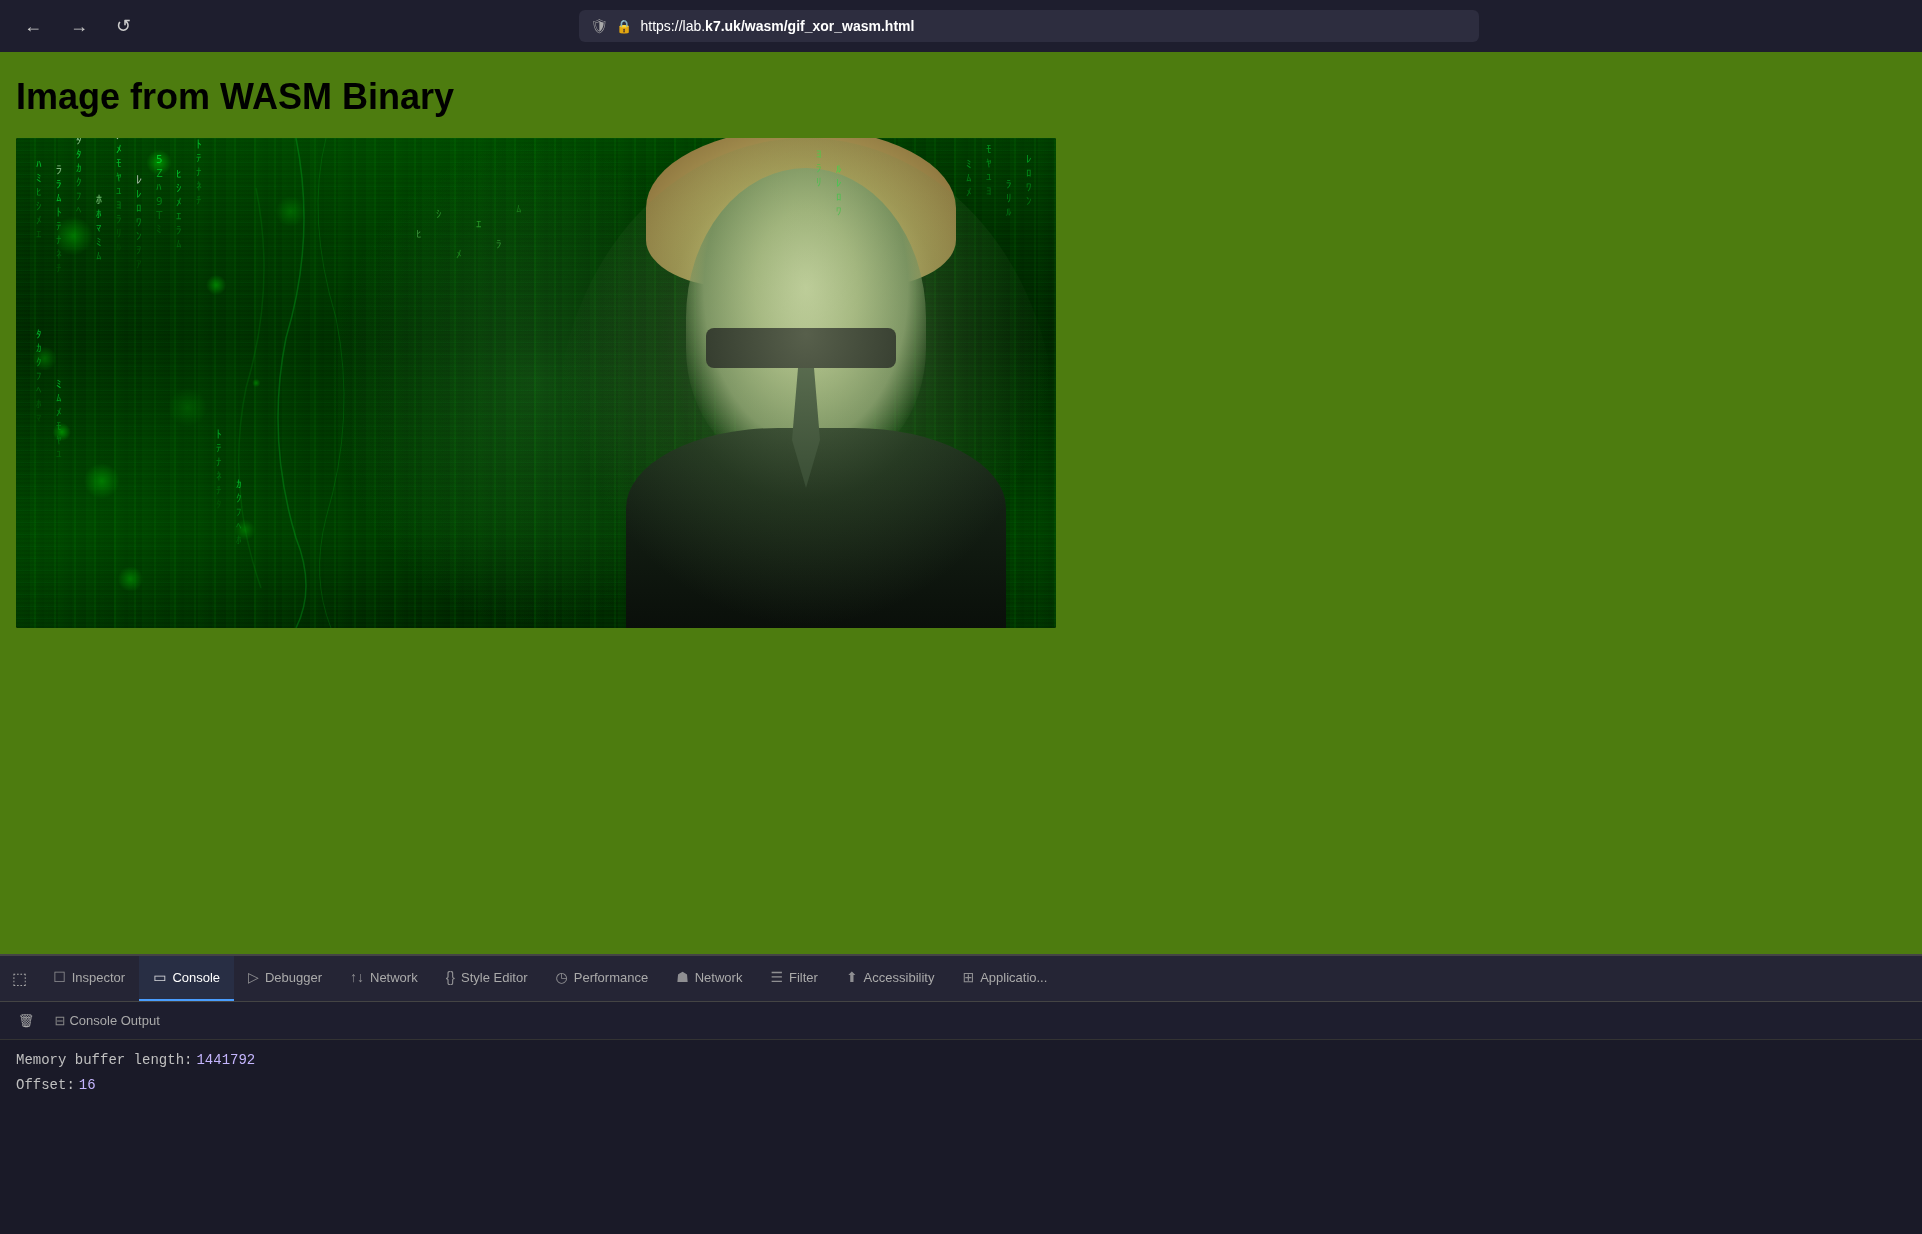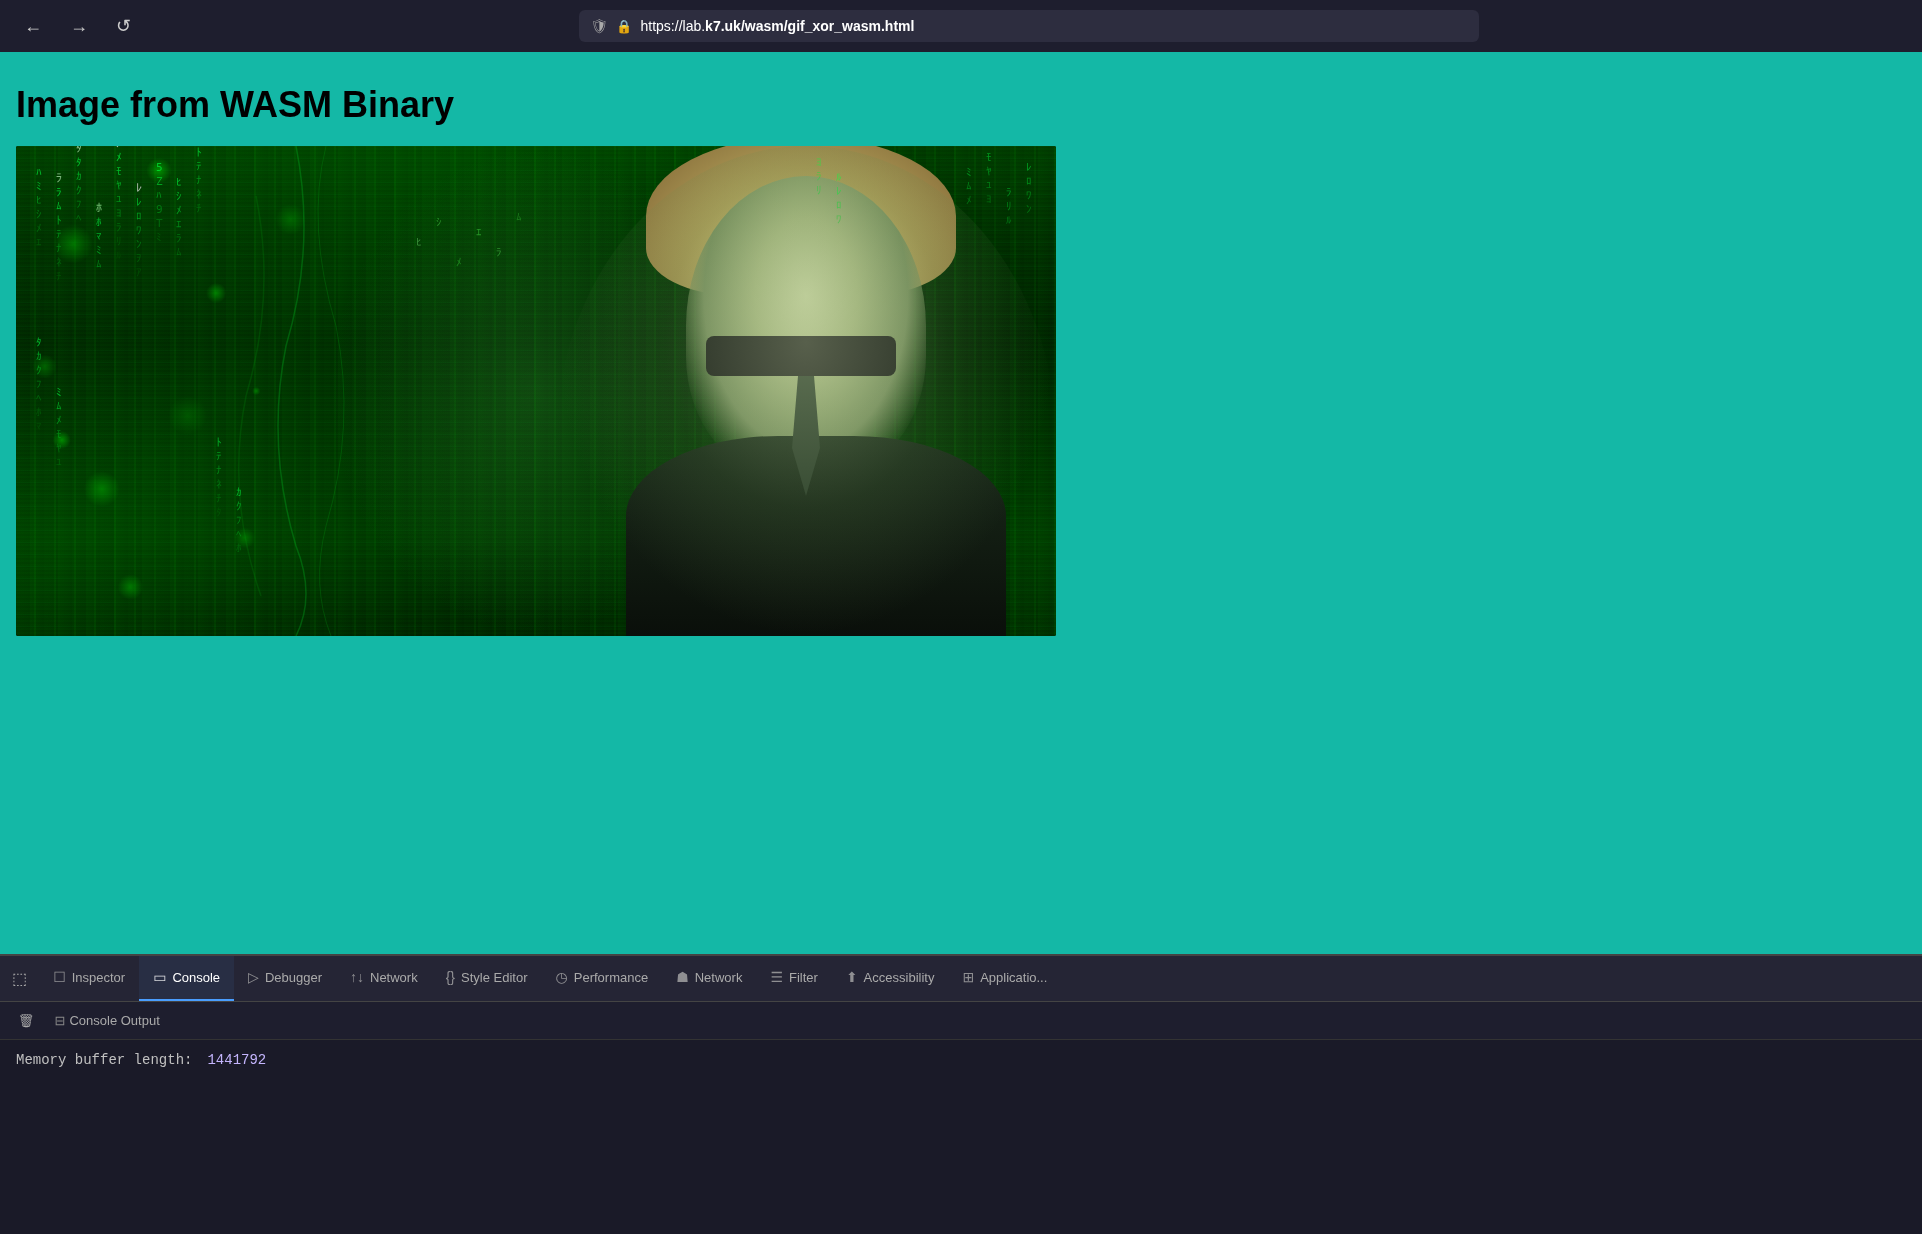--- a/index.html
+++ b/index.html
@@ -36,22 +36,22 @@
       color: #ddd;
       font-size: 14px;
     }
     .address-bar .shield { color: #aaa; font-size: 14px; }
     .address-bar .lock { color: #aaa; font-size: 13px; }
     .url-text { color: #fff; font-size: 14px; text-align: right; }
     .url-text span { font-weight: bold; }
 
     
     .page-content {
-      background: #14b8a6;
-      padding: 32px 16px 16px 16px;
+      background: #4d7c0f;
+      padding: 24px 16px 16px 16px;
       height: calc(100% - 52px - 280px);
       overflow: hidden;
     }
     .page-title {
       font-size: 36px;
       font-weight: bold;
       margin-bottom: 20px;
       color: #000;
     }
     .matrix-image {
@@ -283,21 +283,21 @@
       padding: 8px 16px;
       font-family: 'Courier New', monospace;
       font-size: 14px;
       line-height: 1.8;
       background: #1a1a28;
       overflow: auto;
     }
     .console-line {
       display: flex;
       align-items: baseline;
-      gap: 15px;
+      gap: 4px;
     }
     .console-label { color: #c0c0c0; }
     .console-value-green { color: #c4b5fd; }
     .devtools-left-btn {
       background: none;
       border: none;
       color: #aaa;
       cursor: pointer;
       font-size: 16px;
       padding: 0 8px;
@@ -544,14 +544,18 @@
       <span class="filter-icon">⊟</span>
       <span>Console Output</span>
     </button>
   </div>
 
   <div class="console-output">
     <div class="console-line">
       <span class="console-label">Memory buffer length:</span>
       <span class="console-value-green">1441792</span>
     </div>
+    <div class="console-line">
+      <span class="console-label">Offset:</span>
+      <span class="console-value-green">16</span>
+    </div>
   </div>
 </div>
 
 </body></html>

